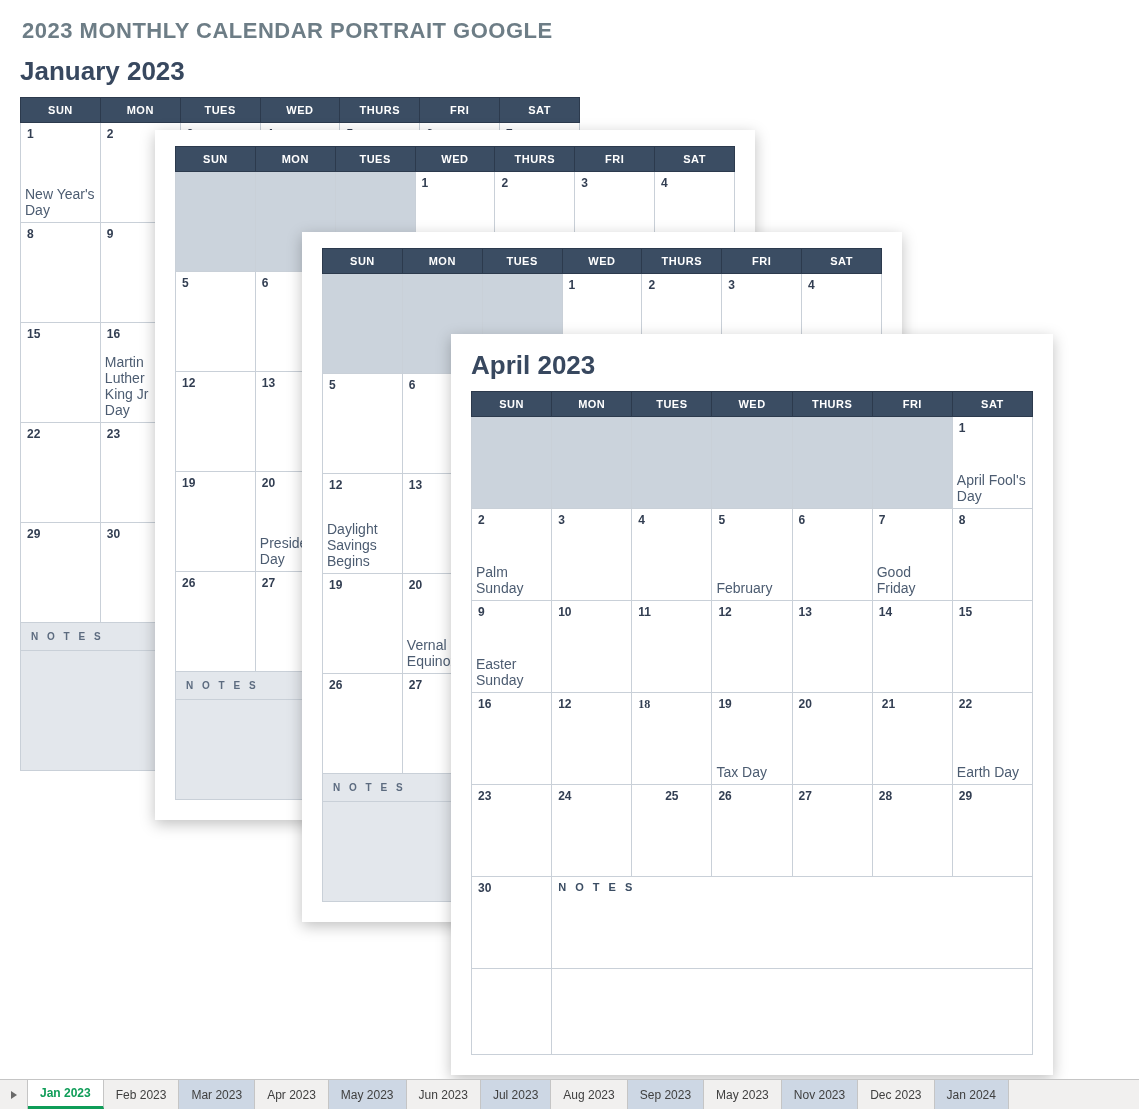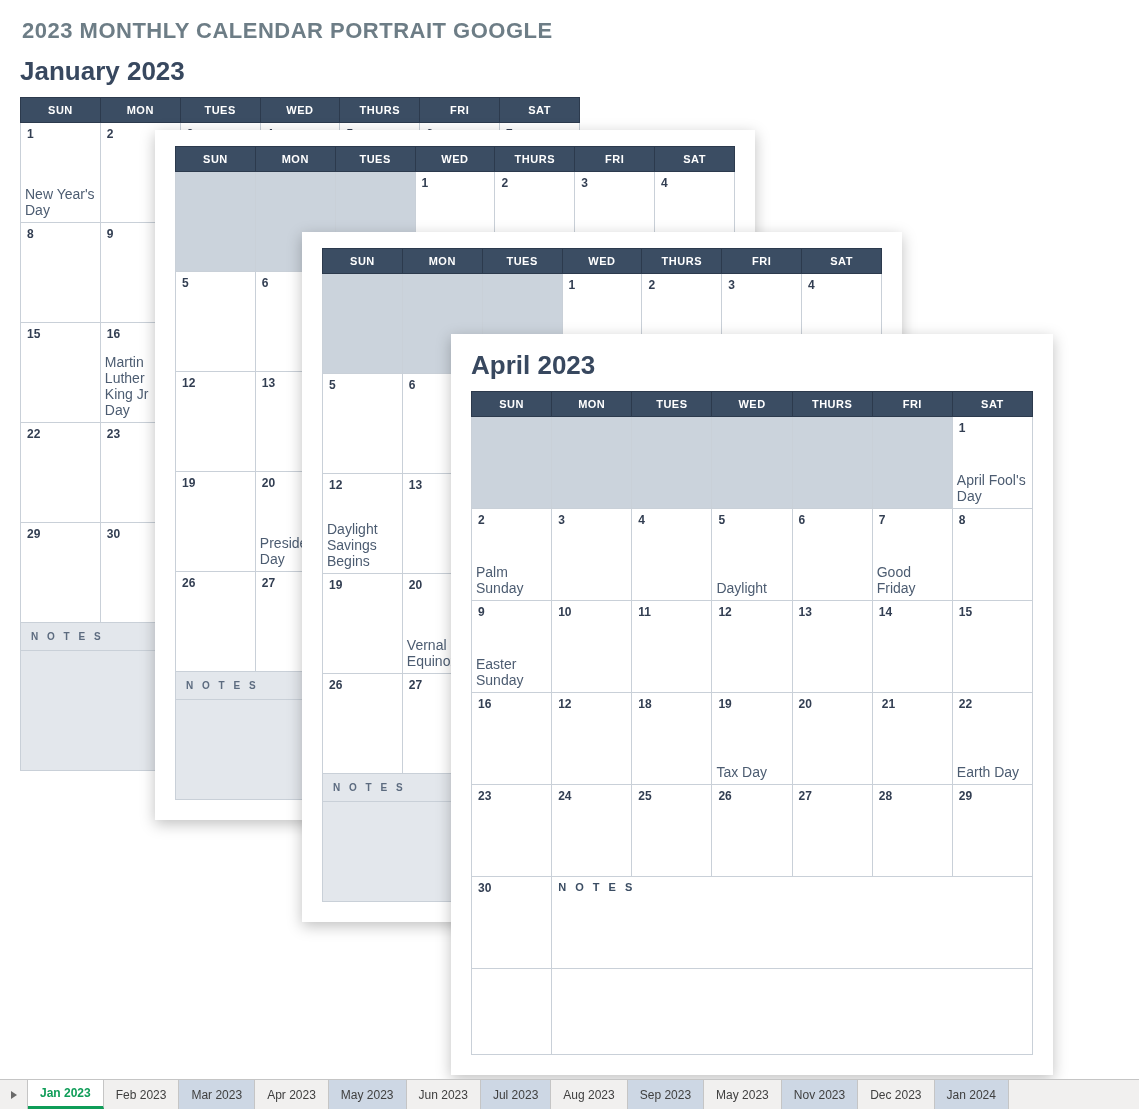--- a/index.html
+++ b/index.html
@@ -464,21 +464,21 @@
             <div class="evt">Palm Sunday</div>
           </td>
           <td style="height: 92px;">
             <div class="num">3</div>
           </td>
           <td style="height: 92px;">
             <div class="num">4</div>
           </td>
           <td style="height: 92px;">
             <div class="num">5</div>
-            <div class="evt">Daylight</div>
+            <div class="evt">February</div>
           </td>
           <td style="height: 92px;">
             <div class="num">6</div>
           </td>
           <td style="height: 92px;">
             <div class="num">7</div>
             <div class="evt">Good Friday</div>
           </td>
           <td style="height: 92px;">
             <div class="num">8</div>
@@ -508,21 +508,21 @@
             <div class="num">15</div>
           </td>
         </tr>
         <tr>
           <td style="height: 92px;">
             <div class="num">16</div>
           </td>
           <td style="height: 92px;">
             <div class="num">12</div>
           </td>
-          <td style="height: 92px;">
+          <td style="height: 92px; font-family: Liberation Serif, serif;">
             <div class="num">18</div>
           </td>
           <td style="height: 92px;">
             <div class="num">19</div>
             <div class="evt">Tax Day</div>
           </td>
           <td style="height: 92px;">
             <div class="num">20</div>
           </td>
           <td style="height: 92px; padding-left: 9px;">
@@ -533,21 +533,21 @@
             <div class="evt">Earth Day</div>
           </td>
         </tr>
         <tr>
           <td style="height: 92px;">
             <div class="num">23</div>
           </td>
           <td style="height: 92px;">
             <div class="num">24</div>
           </td>
-          <td style="height: 92px;">
+          <td style="height: 92px; text-align: center;">
             <div class="num">25</div>
           </td>
           <td style="height: 92px;">
             <div class="num">26</div>
           </td>
           <td style="height: 92px;">
             <div class="num">27</div>
           </td>
           <td style="height: 92px;">
             <div class="num">28</div>

